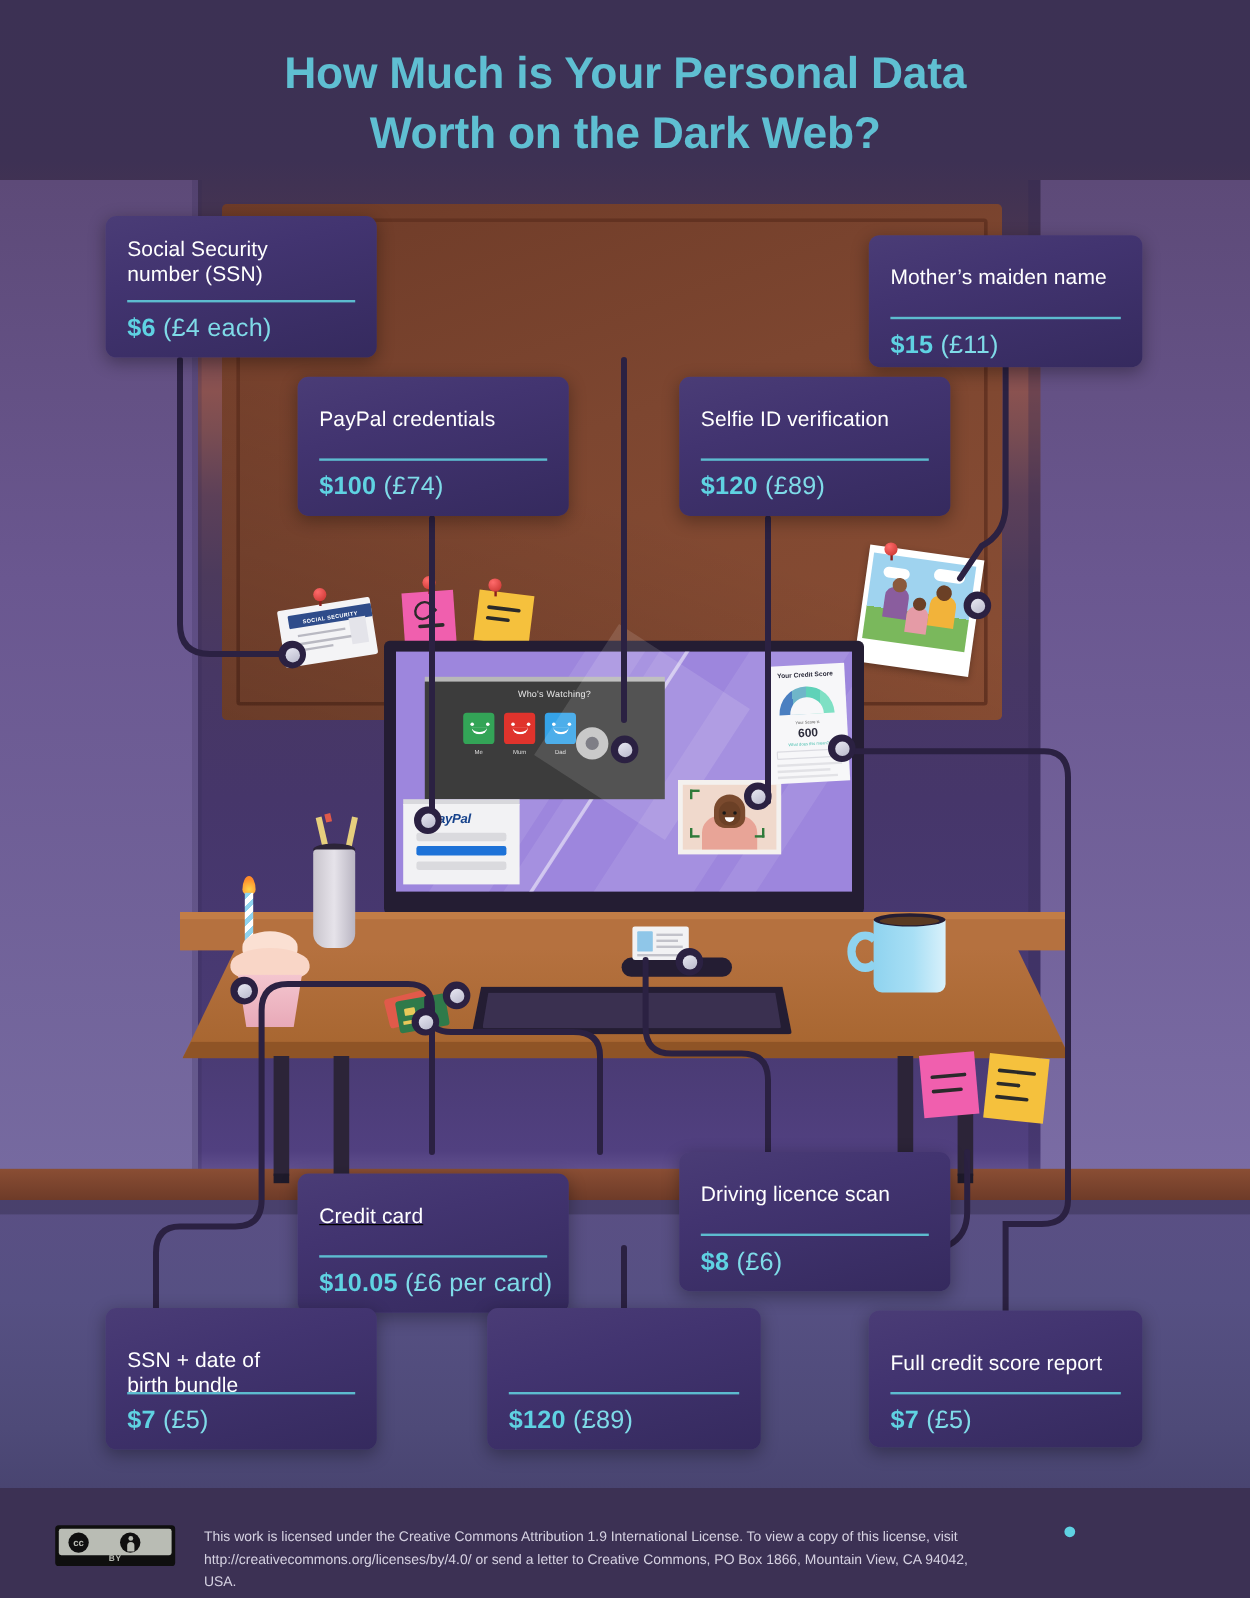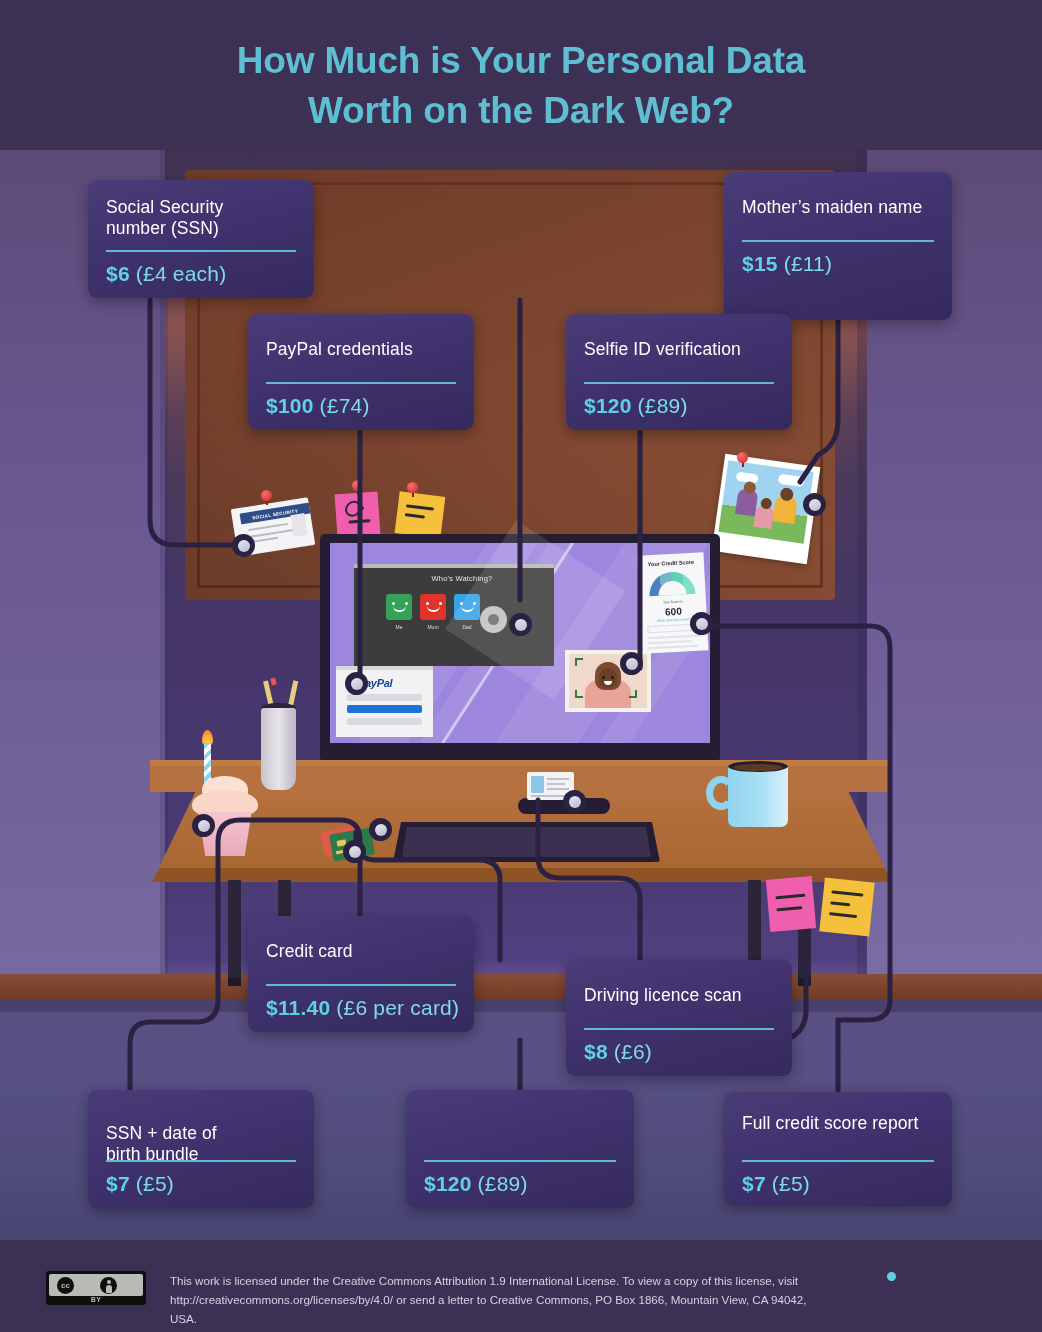--- a/index.html
+++ b/index.html
@@ -512,21 +512,21 @@
     <div class="ttl" style="white-space:pre-line;">Social Security
 number (SSN)</div>
     <div class="rule" style="top:70px;"></div>
     <div class="price" style="top:82px;">
       <b>$6</b>
       <span>(£4 each)</span>
     </div>
   </div>
 
 
-  <div class="card" style="left:724px;top:172px;width:228px;height:148px;">
+  <div class="card" style="left:724px;top:196px;width:228px;height:110px;">
     <div class="ttl" style="margin-top:8px;">Mother’s maiden name</div>
     <div class="rule" style="top:68px;"></div>
     <div class="price" style="top:80px;">
       <b>$15</b>
       <span>(£11)</span>
     </div>
   </div>
 
   <div class="card" style="left:248px;top:314px;width:226px;height:116px;">
     <div class="ttl" style="margin-top:8px;">PayPal credentials</div>
@@ -539,25 +539,25 @@
 
   <div class="card" style="left:566px;top:314px;width:226px;height:116px;">
     <div class="ttl" style="margin-top:8px;">Selfie ID verification</div>
     <div class="rule" style="top:68px;"></div>
     <div class="price" style="top:80px;">
       <b>$120</b>
       <span>(£89)</span>
     </div>
   </div>
 
-  <div class="card" style="left:248px;top:916px;width:226px;height:116px;">
+  <div class="card" style="left:248px;top:978px;width:226px;height:116px;text-decoration:underline;">
     <div class="ttl" style="margin-top:8px;">Credit card</div>
     <div class="rule" style="top:68px;"></div>
     <div class="price" style="top:80px;">
-      <b>$11.40</b>
+      <b>$10.05</b>
       <span>(£6 per card)</span>
     </div>
   </div>
 
   <div class="card" style="left:566px;top:960px;width:226px;height:116px;">
     <div class="ttl" style="margin-top:8px;">Driving licence scan</div>
     <div class="rule" style="top:68px;"></div>
     <div class="price" style="top:80px;">
       <b>$8</b>
       <span>(£6)</span>
@@ -576,21 +576,21 @@
 
   <div class="card" style="left:406px;top:1090px;width:228px;height:118px;">
     <div class="rule" style="top:70px;"></div>
     <div class="price" style="top:82px;">
       <b>$120</b>
       <span>(£89)</span>
     </div>
   </div>
 
   <div class="card" style="left:724px;top:1092px;width:228px;height:114px;">
-    <div class="ttl" style="margin-top:4px;">Full credit score report</div>
+    <div class="ttl" style="margin-top:17px;">Full credit score report</div>
     <div class="rule" style="top:68px;"></div>
     <div class="price" style="top:80px;">
       <b>$7</b>
       <span>(£5)</span>
     </div>
   </div>
 
   <div class="footer"></div>
 
   <div>

